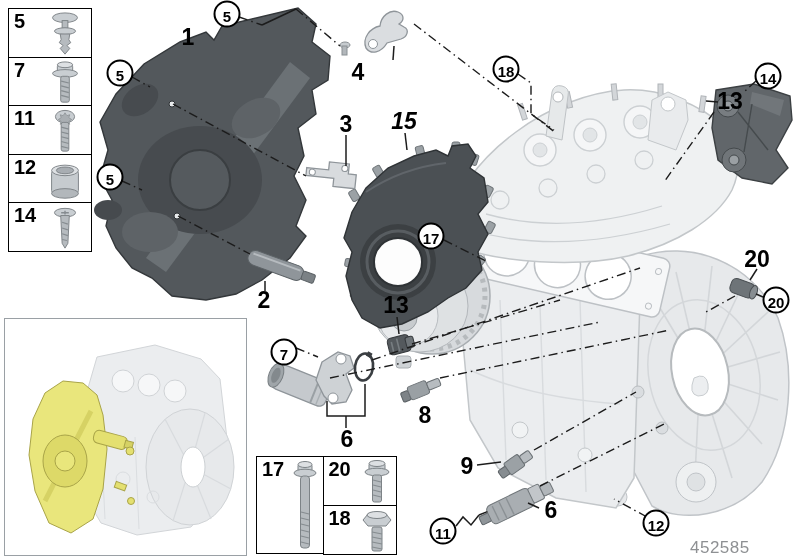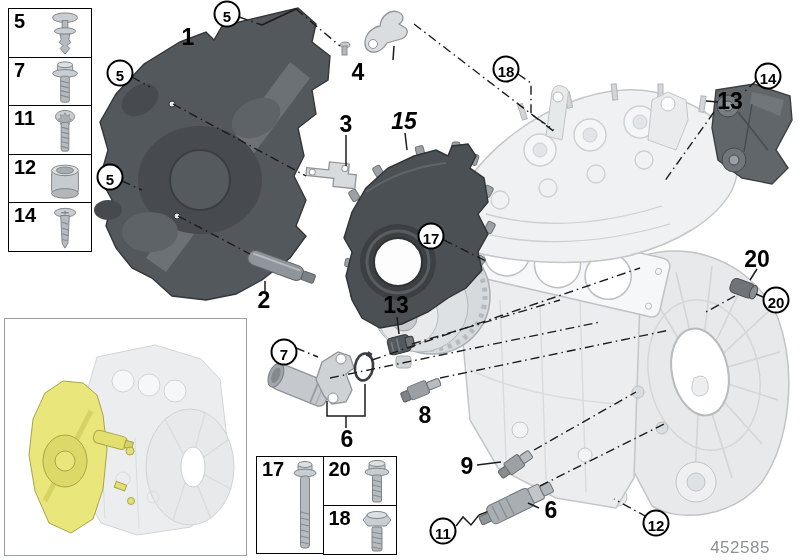--- a/index.html
+++ b/index.html
@@ -12,21 +12,21 @@
       text-align:center;transform:translate(-50%,-50%);box-sizing:border-box;cursor:pointer;}
   
   .pl{position:absolute;color:#000;font-weight:700;font-size:23px;
       transform:translate(-50%,-50%);cursor:pointer;white-space:nowrap;}
   
   .cell{position:absolute;background:#fff;border:1.6px solid #000;box-sizing:border-box;}
   .cell .num{position:absolute;left:5px;top:1px;font-weight:700;font-size:20px;color:#000;}
   .cell svg{position:absolute;}
   #thumb{position:absolute;left:4px;top:318px;width:243px;height:238px;
          border:1.2px solid #9aa0a5;box-sizing:border-box;background:#fff;cursor:pointer;}
-  #drawno{position:absolute;left:690px;top:538px;width:100px;text-align:center;
+  #drawno{position:absolute;left:690px;top:538px;width:100px;text-align:left;
           font-size:17px;color:#8e9093;letter-spacing:.5px;}
 </style>
 </head>
 <body>
 
 <div id="stage">
 
 <svg id="artwork" width="800" height="560" viewBox="0 0 800 560">
 
   <g>

